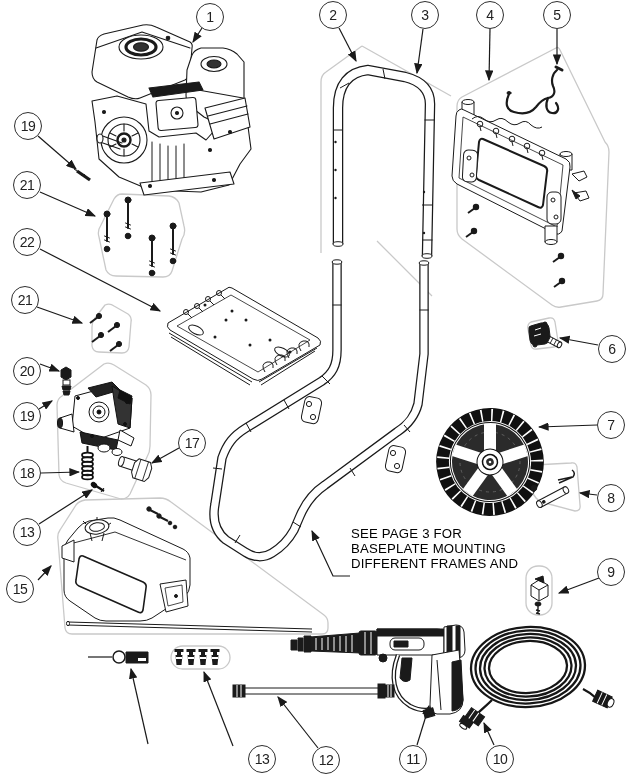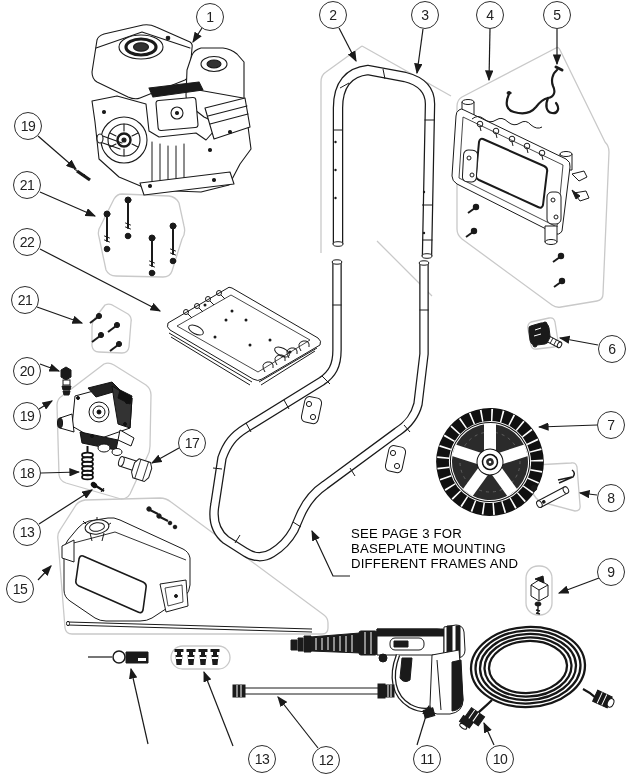--- a/index.html
+++ b/index.html
@@ -513,21 +513,21 @@
       <div class="callout" style="left: 196px; top: 3px;">1</div>
       <div class="callout" style="left: 319px; top: 1px;">2</div>
       <div class="callout" style="left: 411px; top: 1px;">3</div>
       <div class="callout" style="left: 476px; top: 1px;">4</div>
       <div class="callout" style="left: 543px; top: 1px;">5</div>
       <div class="callout" style="left: 598px; top: 335px;">6</div>
       <div class="callout" style="left: 597px; top: 411px;">7</div>
       <div class="callout" style="left: 597px; top: 484px;">8</div>
       <div class="callout" style="left: 597px; top: 558px;">9</div>
       <div class="callout" style="left: 486px; top: 745px;">10</div>
-      <div class="callout" style="left: 399px; top: 745px; margin-left: 14px;">11</div>
+      <div class="callout" style="left: 399px; top: 745px;">11</div>
       <div class="callout" style="left: 312px; top: 746px; text-align: right;">12</div>
       <div class="callout" style="left: 224px; top: 745px; margin-left: 24px;">13</div>
       <div class="callout" style="left: 138px; top: 781px; margin-top: 36px;">14</div>
       <div class="callout" style="left: 6px; top: 575px;">15</div>
       <div class="callout" style="left: 13px; top: 518px;">13</div>
       <div class="callout" style="left: 178px; top: 429px;">17</div>
       <div class="callout" style="left: 13px; top: 459px;">18</div>
       <div class="callout" style="left: 13px; top: 402px;">19</div>
       <div class="callout" style="left: 13px; top: 344px; margin-top: 13px;">20</div>
       <div class="callout" style="left: 11px; top: 286px;">21</div>

